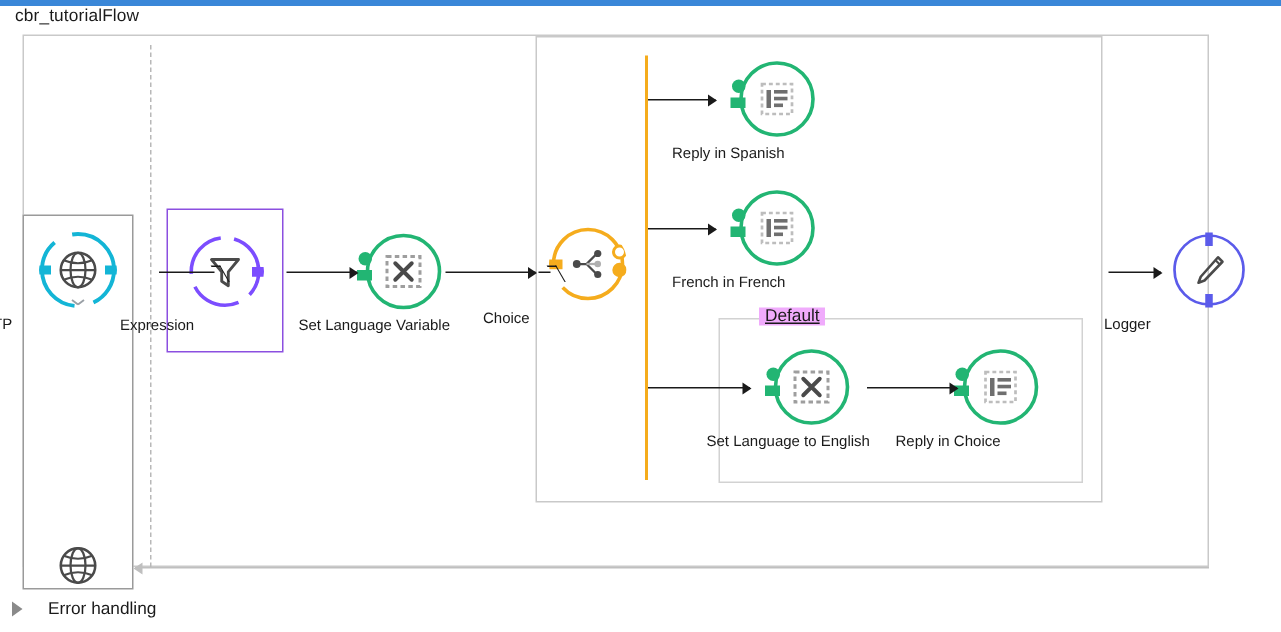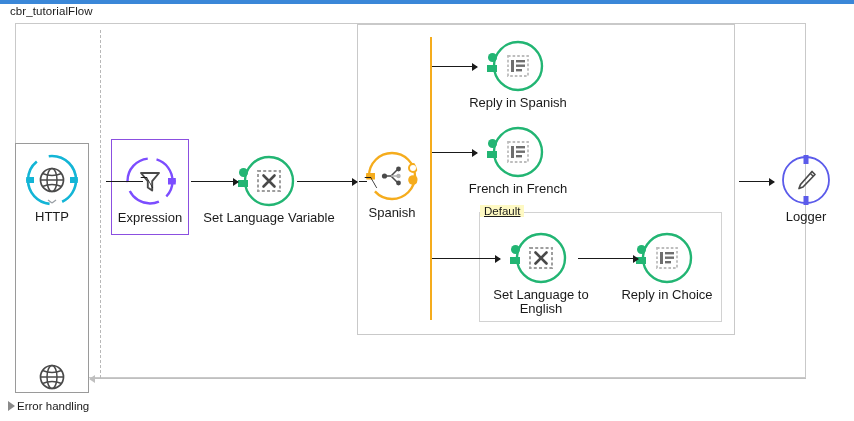--- a/index.html
+++ b/index.html
@@ -57,22 +57,22 @@
   }
   .default-box {
     position: absolute;
     left: 479px; top: 212px;
     width: 243px; height: 110px;
     border: 1px solid #d2d2d2;
     background: #ffffff;
   }
   .default-label {
     position: absolute;
-    left: 480px; top: 205px;
-    background: #fef9c3;
+    left: 506px; top: 205px;
+    background: #f0abfc;
     padding: 0 4px;
     font-size: 11.5px;
     color: #1a1a1a;
     white-space: nowrap;
     text-decoration: underline;
   }
 
   
   .node {
     position: absolute;
@@ -87,22 +87,22 @@
   .node .glyph {
     position: absolute;
     left: -16px; top: -16px;
     width: 32px; height: 32px;
     display: flex; align-items: center; justify-content: center;
   }
   .node .label {
     position: absolute;
     left: -70px; top: 30px;
     width: 140px;
-    text-align: center;
-    font-size: 13px;
+    text-align: left;
+    font-size: 10px;
     color: #1a1a1a;
     line-height: 14px;
   }
 
   
   .pin-dot {
     position: absolute;
     width: 9px; height: 9px;
     border-radius: 50%;
     background: #22b573;
@@ -157,21 +157,21 @@
     position: absolute;
     left: 430px; top: 37px;
     width: 0; height: 283px;
     border-left: 2px solid #f5ac1d;
   }
 
   
   .err-footer {
     position: absolute;
     left: 8px; top: 400px;
-    display: flex; align-items: center; gap: 2px; justify-content: center;
+    display: flex; align-items: center; gap: 17px; justify-content: center;
   }
   .tri {
     width: 0; height: 0;
     border-left: 7px solid #8a8a8a;
     border-top: 5px solid transparent;
     border-bottom: 5px solid transparent;
   }
   .err-text { font-size: 11.5px; color: #1a1a1a; }
 </style>
 </head>
@@ -251,21 +251,21 @@
     <div class="glyph">
       <svg width="28" height="28" viewBox="0 0 28 28">
         <path d="M7.5 14 H13 L19.5 7.5 M13 14 L19.5 20.5" fill="none" stroke="#4a4a4a" stroke-width="1.5"></path>
         <path d="M13 14 L20 14" fill="none" stroke="#b0b0b0" stroke-width="1.5"></path>
         <circle cx="6.5" cy="14" r="2.6" fill="#4a4a4a"></circle>
         <circle cx="20.5" cy="7" r="2.4" fill="#4a4a4a"></circle>
         <circle cx="20.5" cy="14" r="2.2" fill="#b0b0b0"></circle>
         <circle cx="20.5" cy="21" r="2.4" fill="#4a4a4a"></circle>
       </svg>
     </div>
-    <div class="label">Spanish</div>
+    <div class="label">Choice</div>
   </div>
 
   <div class="node" style="left:518px; top:66px;">
     <svg class="circle" viewBox="0 0 52 52">
       <circle cx="26" cy="26" r="24" fill="none" stroke="#22b573" stroke-width="2.4"></circle>
     </svg>
     <div class="pin-dot"></div>
     <div class="pin-bar"></div>
     <div class="glyph">
       <svg width="28" height="28" viewBox="0 0 28 28">

